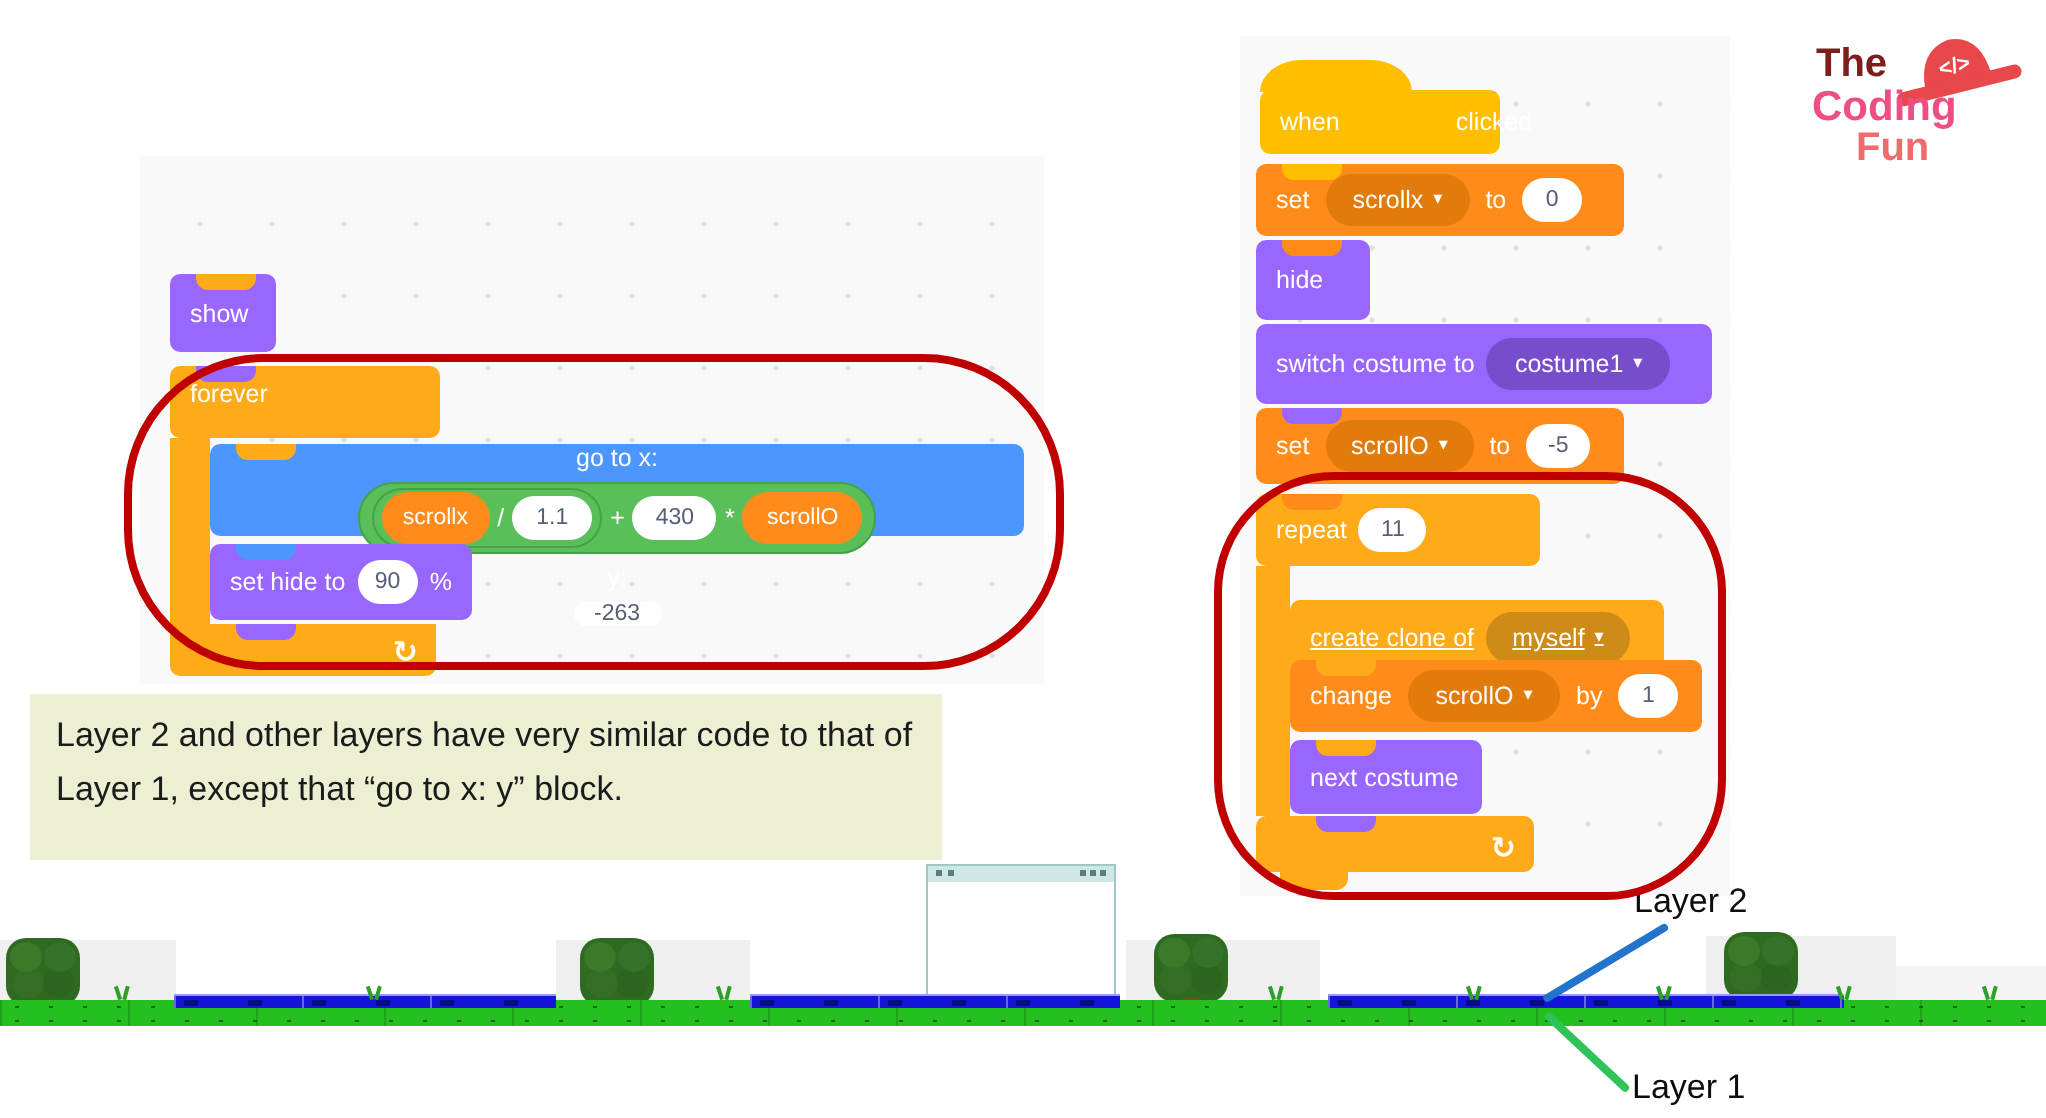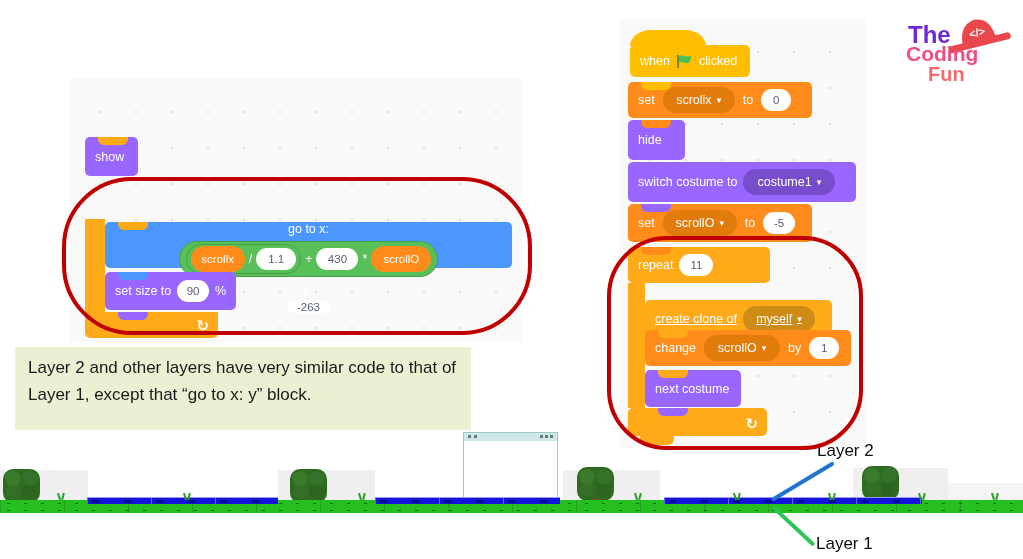--- a/index.html
+++ b/index.html
@@ -71,55 +71,58 @@
 
 <div id="stage">
 
   <div id="leftPanel" class="panel">
 
 
     <div class="blk nb" style="--pc:#FFAB19;left:15px;top:59px;width:53px;height:39px;background:#9966FF;">
       <span>show</span>
     </div>
 
+    <div class="blk nb" style="--pc:#9966FF;left:15px;top:105px;width:135px;height:36px;background:#FFAB19;align-items:flex-start;padding-top:7px;">
+      <span>forever</span>
+    </div>
     <div style="position:absolute;left:15px;top:141px;width:20px;height:93px;background:#FFAB19;"></div>
 
     <div class="blk nb" style="--pc:#FFAB19;left:35px;top:144px;width:407px;height:46px;background:#4C97FF;gap:5px;padding:0 7px;flex-direction:column;">
       <span>go to x:</span>
       <span class="oppill">
         <span class="oppill" style="padding:1px 4px;">
           <span class="pill" style="width:54px;">scrollx</span>
           <span>/</span>
           <span class="oval" style="width:40px;">1.1</span>
         </span>
         <span>+</span>
         <span class="oval" style="width:42px;">430</span>
         <span>*</span>
         <span class="pill" style="width:60px;">scrollO</span>
       </span>
       <span>y:</span>
       <span class="oval" style="width:44px;">-263</span>
     </div>
 
     <div class="blk nb" style="--pc:#4C97FF;left:35px;top:194px;width:131px;height:38px;background:#9966FF;">
-      <span>set size to</span>
+      <span>set hide to</span>
       <span class="oval" style="width:32px;">90</span>
       <span>%</span>
     </div>
 
     <div class="blk nb" style="--pc:#9966FF;--bl:33px;left:15px;top:234px;width:133px;height:26px;background:#FFAB19;border-radius:0 0 5px 5px;">
       <span class="looparrow">↻</span>
     </div>
   </div>
 
   <div class="hl" style="left:62px;top:177px;width:462px;height:150px;"></div>
 
   <div id="rightPanel" class="panel">
 
-    <div class="blk hat" style="left:10px;top:27px;width:120px;height:32px;background:#FFBF00;">
+    <div class="blk hat" style="left:10px;top:27px;width:120px;height:32px;background:#FFBF00;gap:29px;">
       <span>when</span>
       <svg width="17" height="15" viewBox="0 0 17 15">
         <path d="M2 1 L2 14" stroke="#45823b" stroke-width="1.6"></path>
         <path d="M3 2 C6.5 0.2,9.5 3.8,15.5 1.8 L13.5 8.6 C9 10.6,7 7,3 8.8 Z" fill="#4cbf56"></path>
       </svg>
       <span>clicked</span>
     </div>
 
     <div class="blk nb" style="--pc:#FFBF00;left:8px;top:64px;width:184px;height:36px;background:#FF8C1A;gap:8px;">
       <span>set</span>
@@ -194,21 +197,21 @@
   </div>
 
   <div id="logo">
     <svg style="position:absolute;left:45px;top:0;" width="70" height="44" viewBox="0 0 70 44">
       <g transform="rotate(-14 35 28)">
         <path d="M17 29 Q18 9 34 7 Q50 8 51 29 Z" fill="#e8474b"></path>
         <rect x="2" y="27" width="64" height="7" rx="3.5" fill="#e8474b"></rect>
         <text x="34" y="24" text-anchor="middle" font-size="11" font-weight="bold" fill="#ffffff" font-family="Liberation Sans, sans-serif">&lt;/&gt;</text>
       </g>
     </svg>
-    <span class="lg" style="left:8px;top:9px;font-size:24px;color:#6d28d9;">The</span>
+    <span class="lg" style="left:8px;top:9px;font-size:20px;color:#7f1d1d;">The</span>
     <span class="lg" style="left:6px;top:30px;font-size:21px;color:#ef4e85;">Coding</span>
     <span class="lg" style="left:28px;top:51px;font-size:20px;color:#ef6b6d;">Fun</span>
   </div>
 
   <div class="patch" style="left:0;top:470px;width:88px;height:40px;"></div>
   <div class="patch" style="left:278px;top:470px;width:97px;height:40px;"></div>
   <div class="patch" style="left:563px;top:470px;width:97px;height:40px;"></div>
   <div class="patch" style="left:853px;top:468px;width:95px;height:40px;"></div>
   <div class="patch" style="left:948px;top:483px;width:75px;height:20px;background:#f4f4f4;"></div>
 

